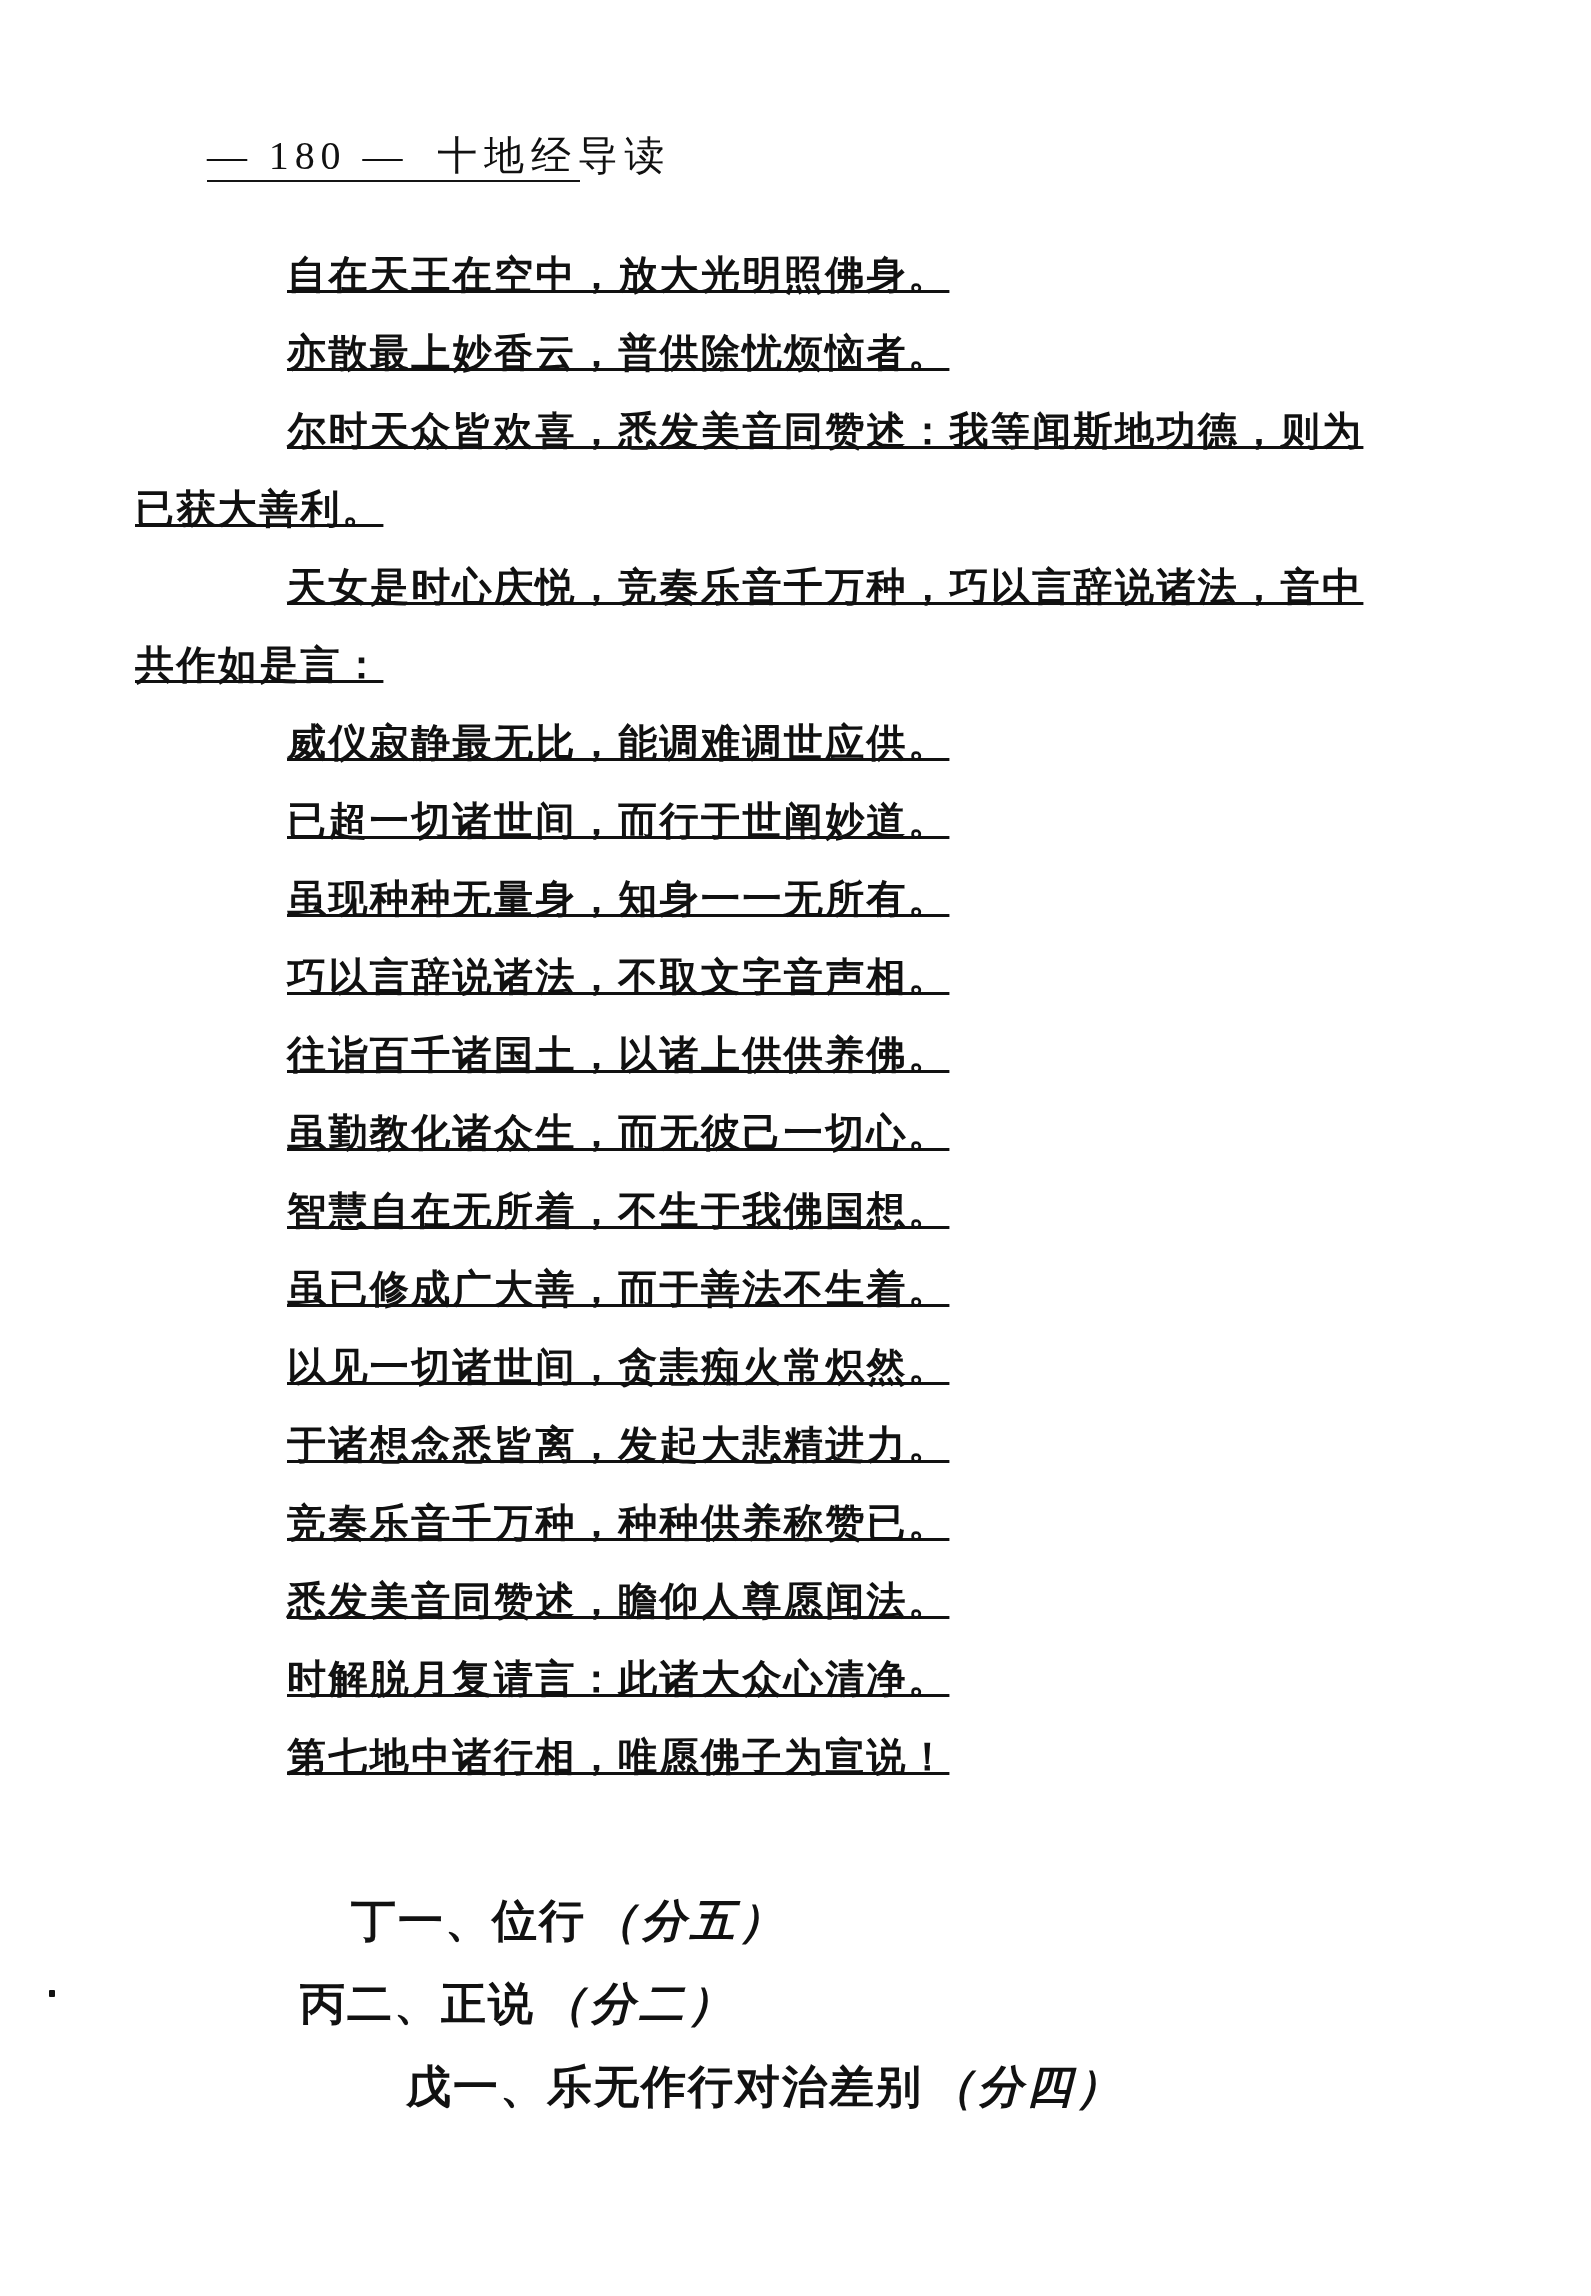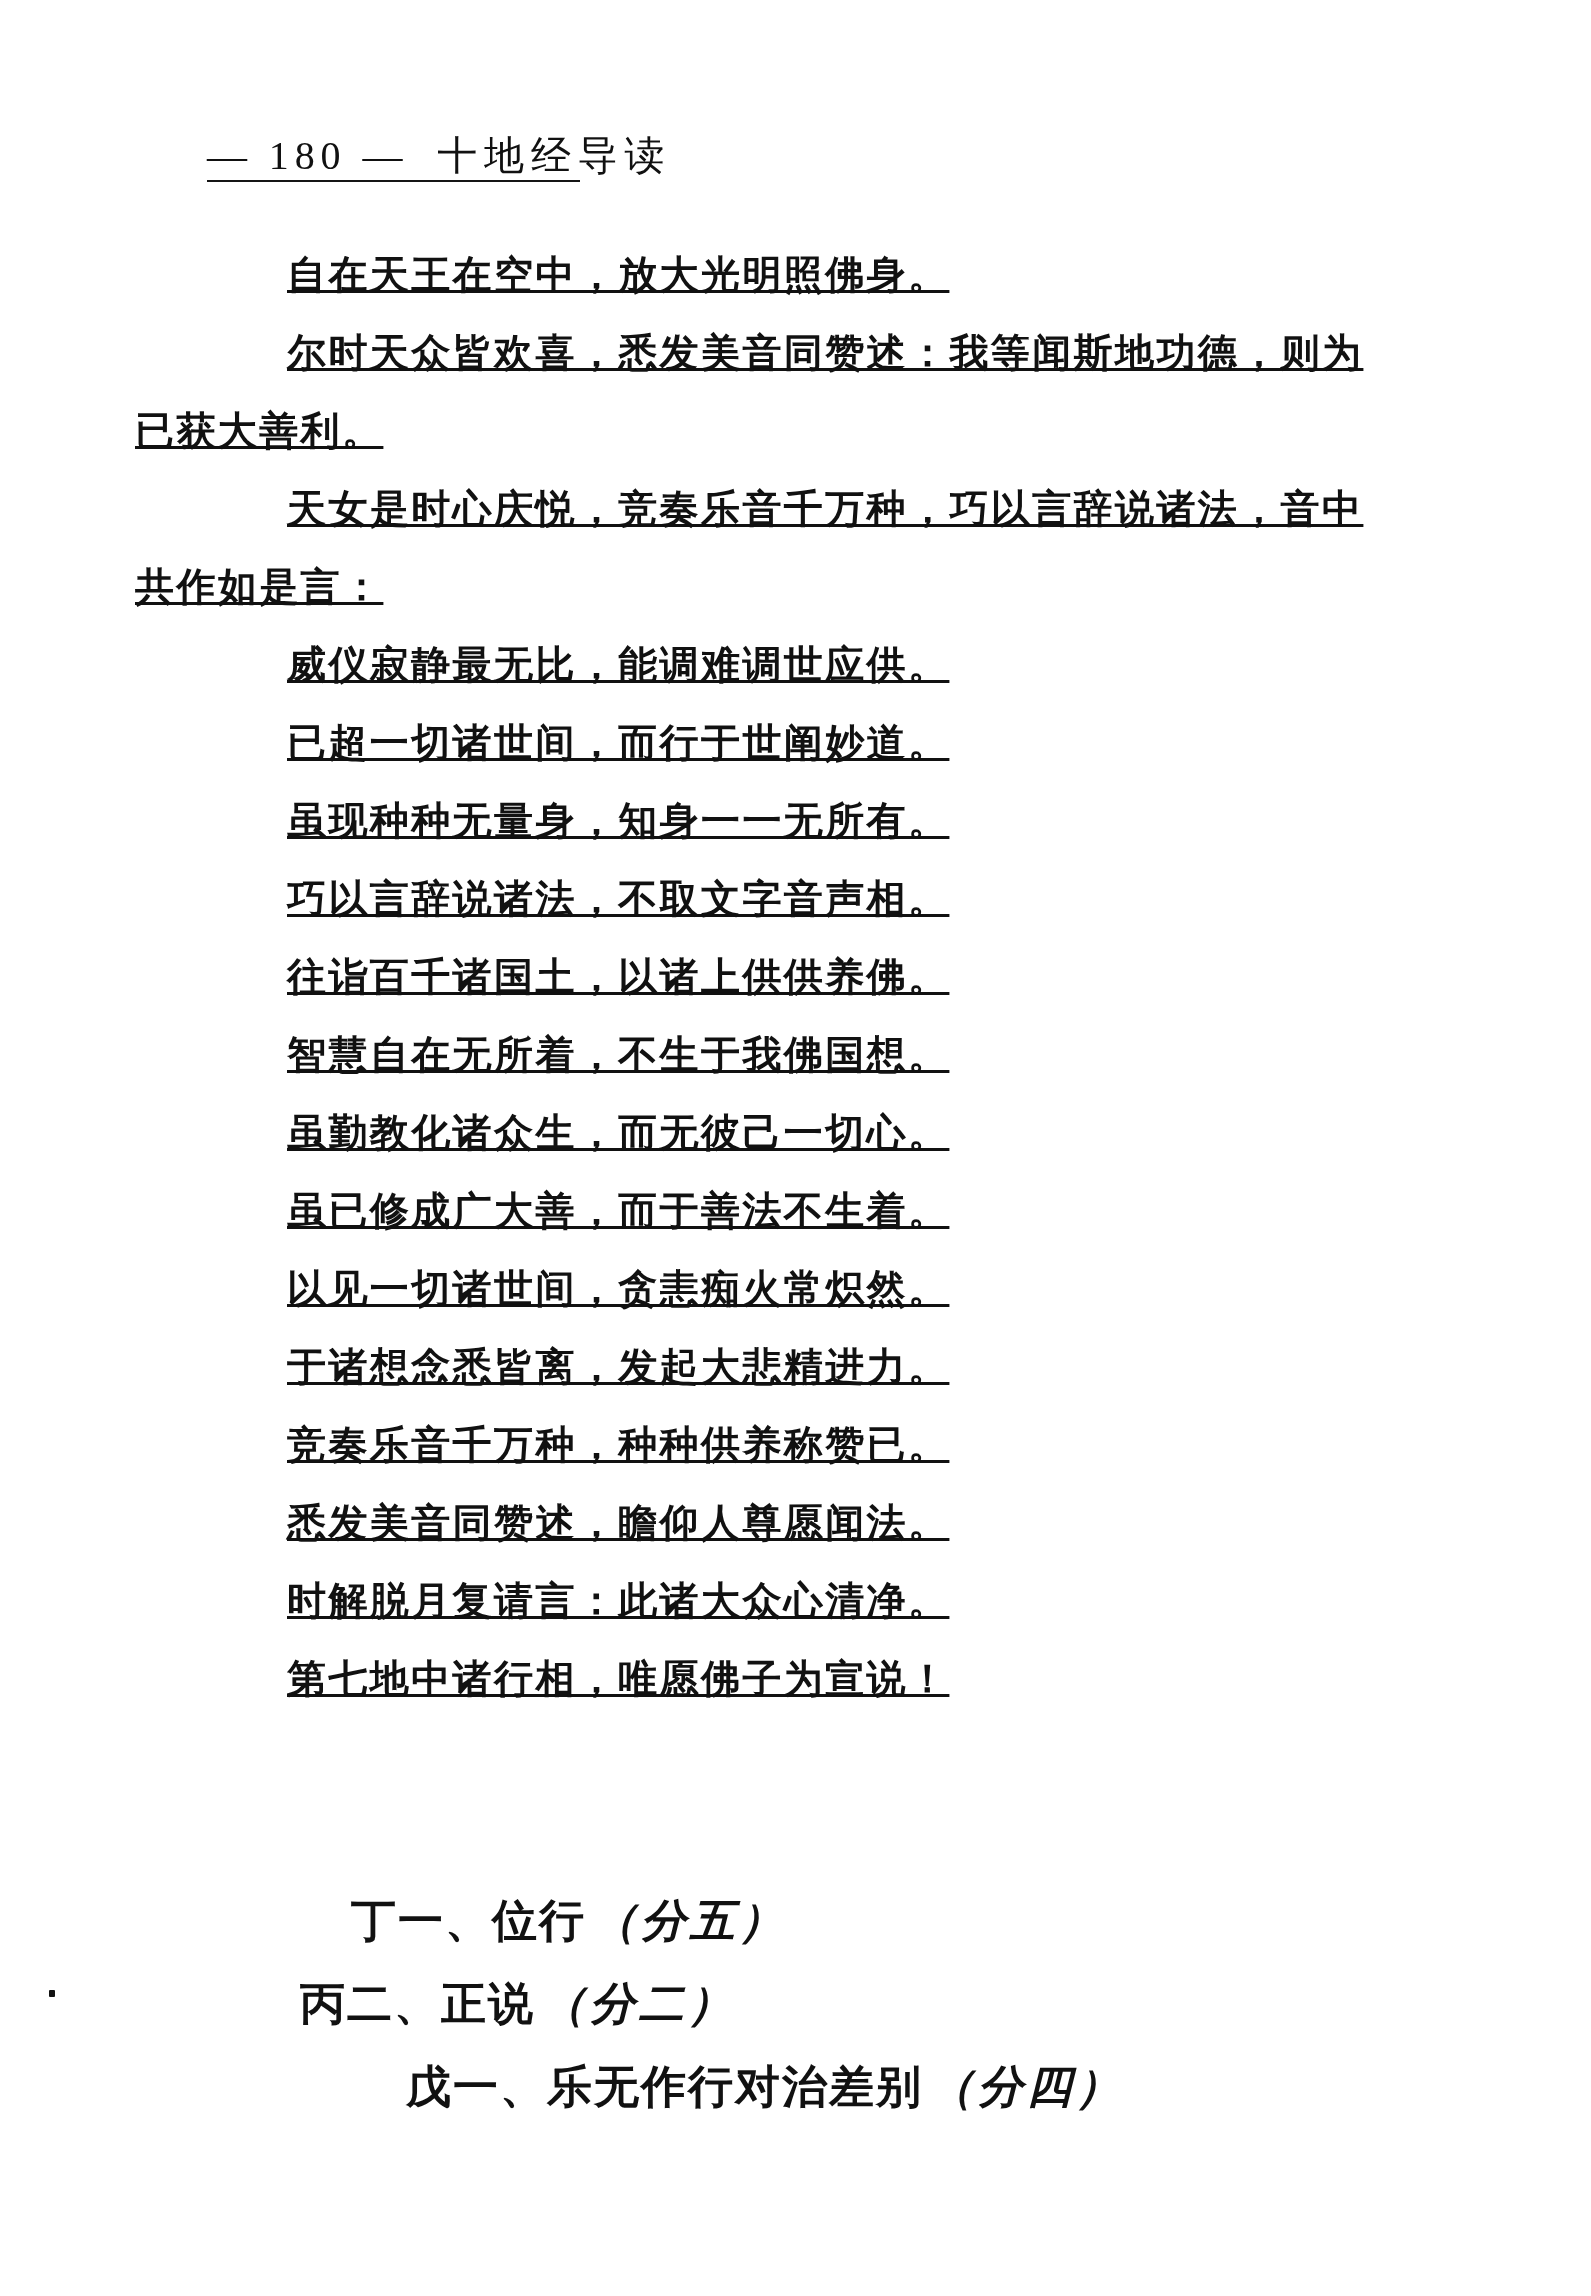--- a/index.html
+++ b/index.html
@@ -85,31 +85,32 @@
 <body>
 
 <div class="page">
 
   <div class="header">
     <span class="page-marker">— 180 —</span><span class="book-title">十地经导读</span>
   </div>
 
   <div class="body-text">
     <div class="text-line indented">自在天王在空中，放大光明照佛身。</div>
+    <div class="text-line indented">亦散最上妙香云，普供除忧烦恼者。</div>
     <div class="text-line indented">尔时天众皆欢喜，悉发美音同赞述：我等闻斯地功德，则为</div>
     <div class="text-line">已获大善利。</div>
     <div class="text-line indented">天女是时心庆悦，竞奏乐音千万种，巧以言辞说诸法，音中</div>
     <div class="text-line">共作如是言：</div>
     <div class="text-line indented">威仪寂静最无比，能调难调世应供。</div>
     <div class="text-line indented">已超一切诸世间，而行于世阐妙道。</div>
     <div class="text-line indented">虽现种种无量身，知身一一无所有。</div>
     <div class="text-line indented">巧以言辞说诸法，不取文字音声相。</div>
     <div class="text-line indented">往诣百千诸国土，以诸上供供养佛。</div>
+    <div class="text-line indented">虽勤教化诸众生，而无彼己一切心。</div>
     <div class="text-line indented">智慧自在无所着，不生于我佛国想。</div>
-    <div class="text-line indented">虽勤教化诸众生，而无彼己一切心。</div>
     <div class="text-line indented">虽已修成广大善，而于善法不生着。</div>
     <div class="text-line indented">以见一切诸世间，贪恚痴火常炽然。</div>
     <div class="text-line indented">于诸想念悉皆离，发起大悲精进力。</div>
     <div class="text-line indented">竞奏乐音千万种，种种供养称赞已。</div>
     <div class="text-line indented">悉发美音同赞述，瞻仰人尊愿闻法。</div>
     <div class="text-line indented">时解脱月复请言：此诸大众心清净。</div>
     <div class="text-line indented">第七地中诸行相，唯愿佛子为宣说！</div>
   </div>
 
   <div class="outline">

